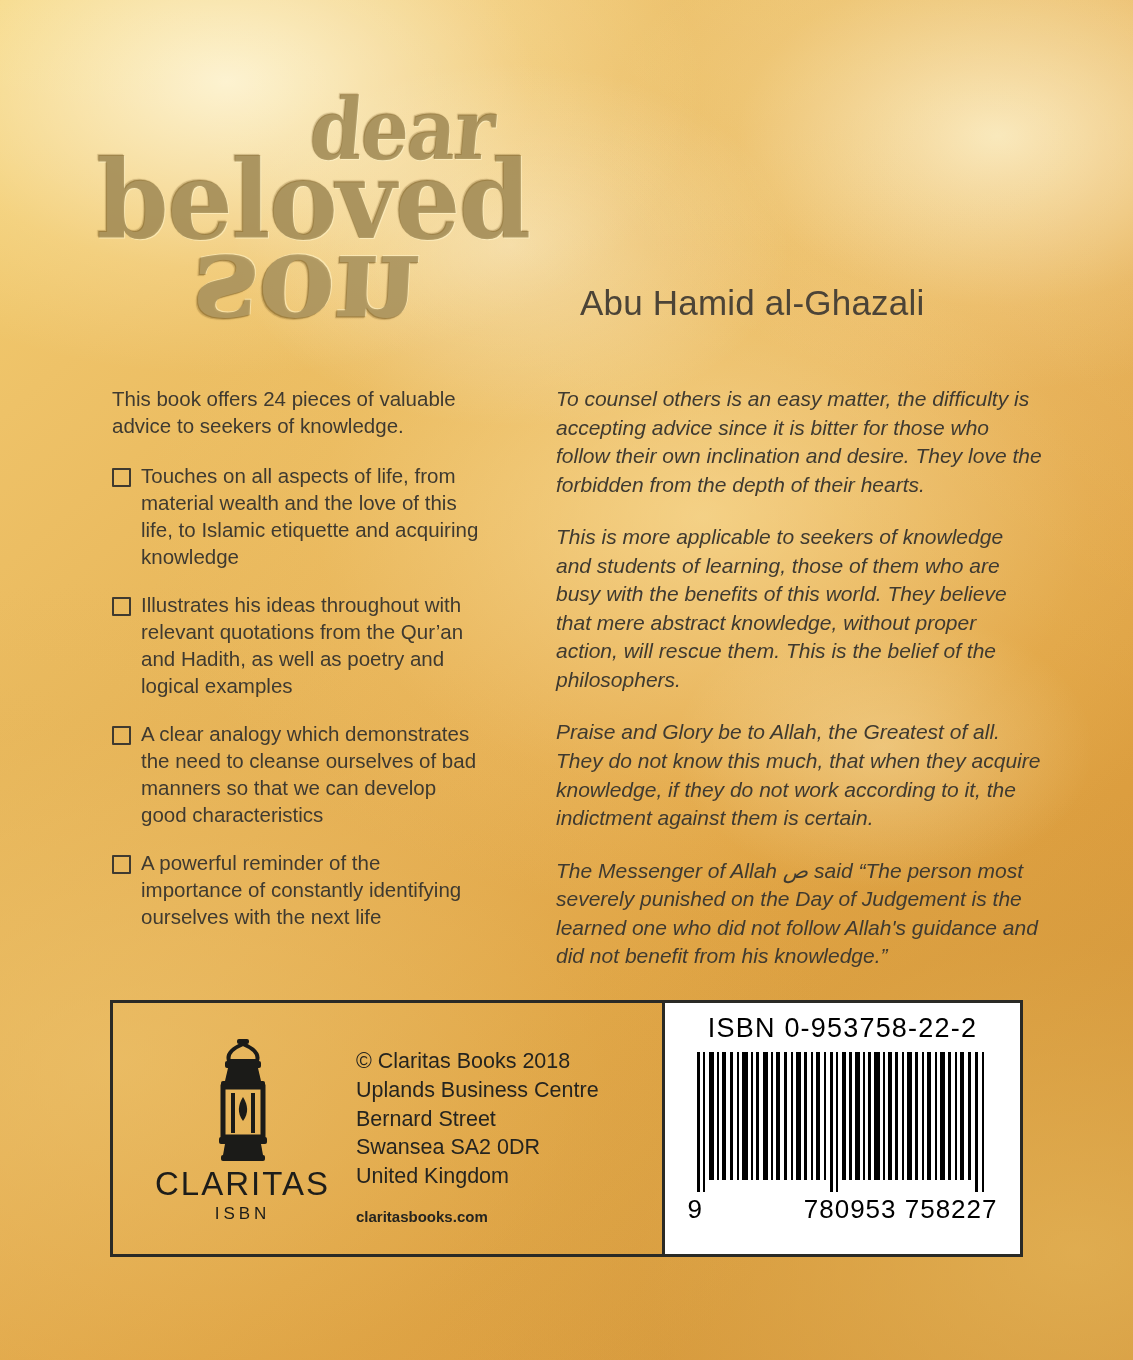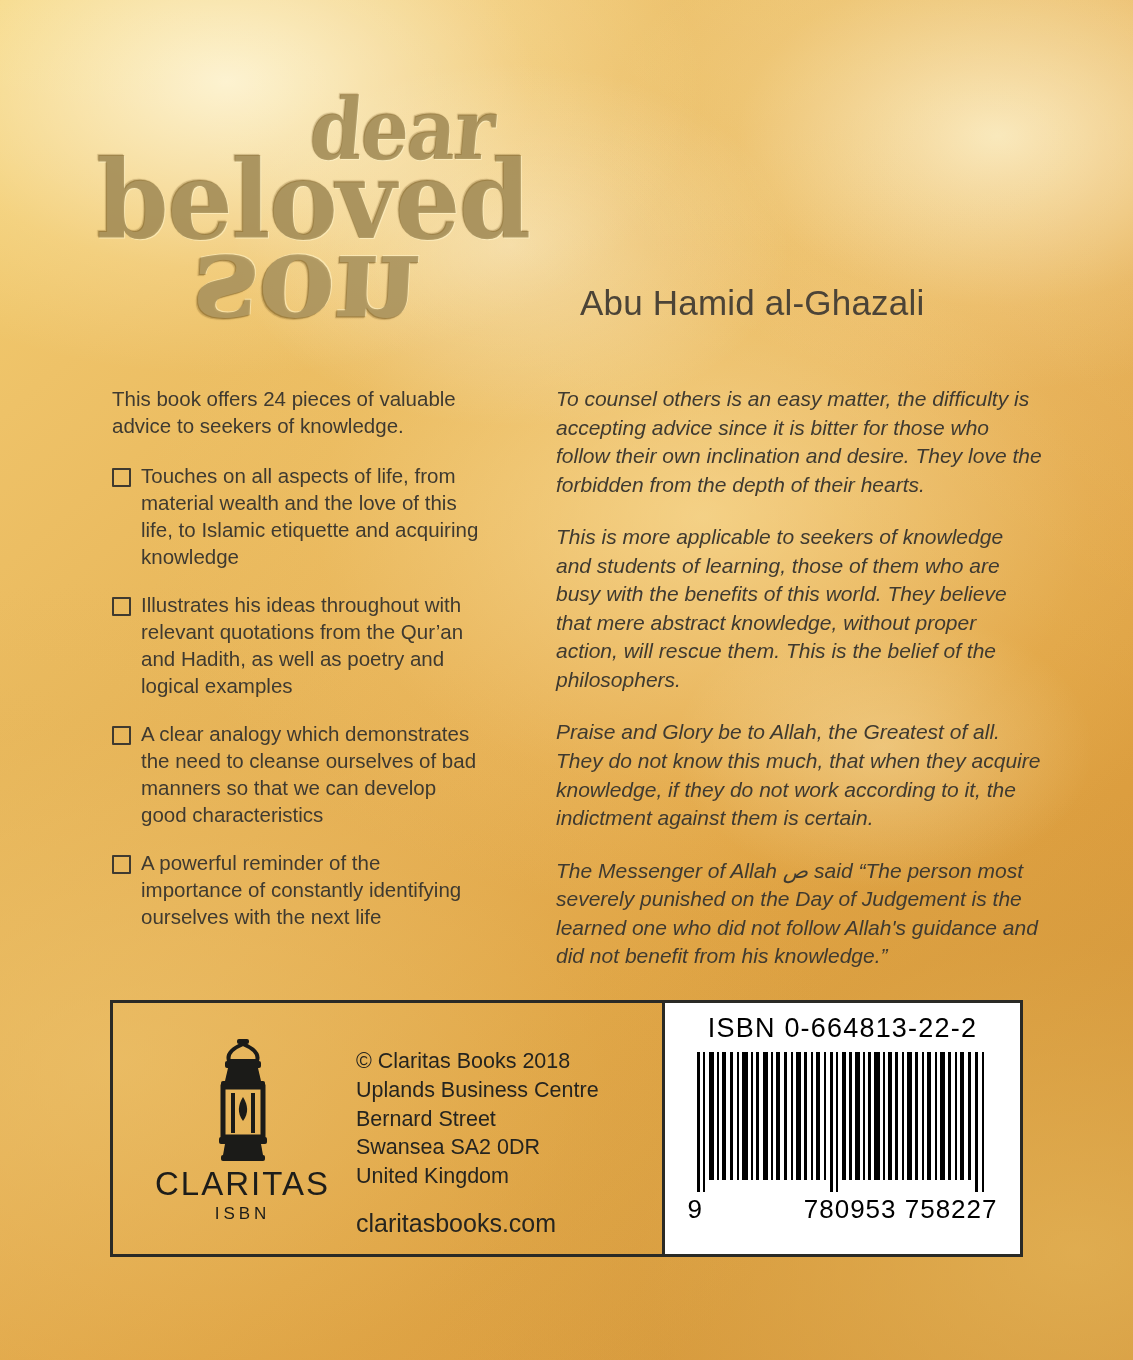--- a/index.html
+++ b/index.html
@@ -185,22 +185,22 @@
   }
   .address {
     padding-top: 26px;
     padding-left: 6px;
     font-size: 21.5px;
     line-height: 1.34;
     color: #25241f;
   }
   .address .web {
     margin-top: 16px;
-    font-weight: normal;
-    font-size: 25px;
+    font-weight: bold;
+    font-size: 15px;
   }
 
   .isbn-box {
     width: 358px;
     border-left: 3px solid #2a2a26;
     box-sizing: border-box;
     background: #ffffff;
     display: flex;
     flex-direction: column;
     align-items: center;
@@ -301,21 +301,21 @@
         <div>© Claritas Books 2018</div>
         <div>Uplands Business Centre</div>
         <div>Bernard Street</div>
         <div>Swansea SA2 0DR</div>
         <div>United Kingdom</div>
         <div class="web">claritasbooks.com</div>
       </div>
     </div>
 
     <div class="isbn-box">
-      <div class="isbn-text">ISBN  0-664813-22-2</div>
+      <div class="isbn-text">ISBN  0-953758-22-2</div>
       <svg class="barcode" viewBox="0 0 300 140" preserveAspectRatio="none" aria-hidden="true">
         <rect x="0" y="0" width="300" height="140" fill="#ffffff"></rect>
         <g fill="#000000">
           <rect x="4" y="0" width="3" height="140"></rect>
           <rect x="10" y="0" width="2" height="140"></rect>
           <rect x="16" y="0" width="5" height="128"></rect>
           <rect x="24" y="0" width="2" height="128"></rect>
           <rect x="29" y="0" width="4" height="128"></rect>
           <rect x="37" y="0" width="3" height="128"></rect>
           <rect x="44" y="0" width="2" height="128"></rect>

